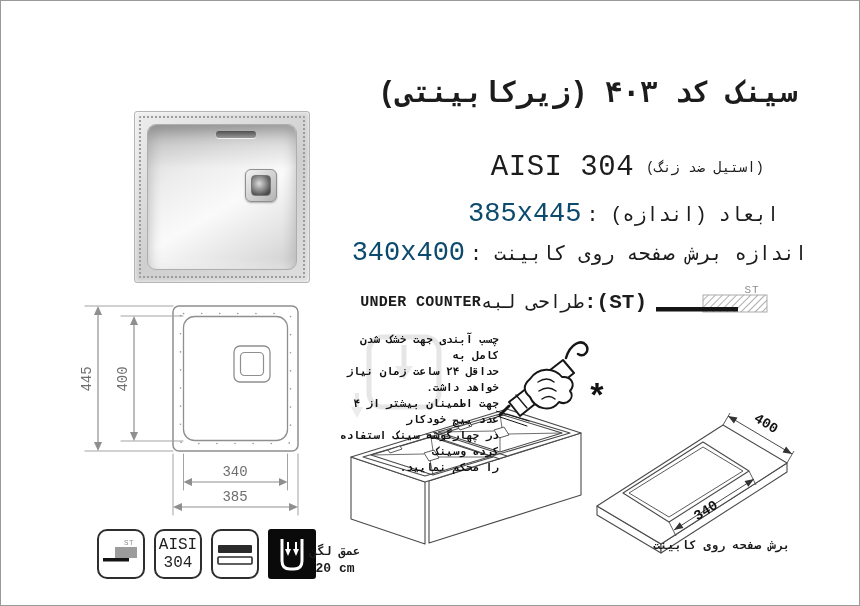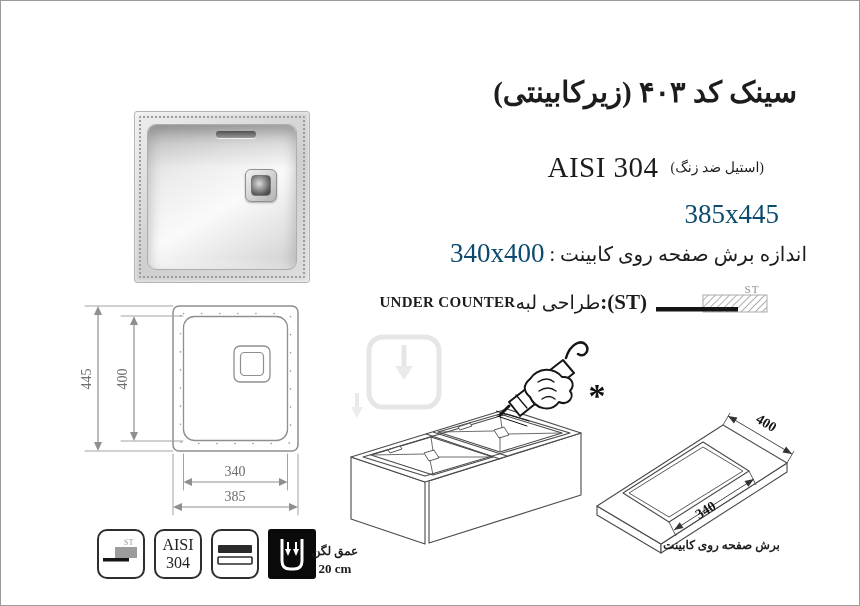--- a/index.html
+++ b/index.html
@@ -1,19 +1,19 @@
 <!DOCTYPE html>
 <html><head>
 <meta charset="utf-8">
 <style>
   html,body{margin:0;padding:0;background:#fff;}
   .page{
     position:relative;width:860px;height:606px;background:#fff;
     border:1px solid #9a9a9a;box-sizing:border-box;overflow:hidden;
-    font-family:Liberation Serif, serif;color:#1c1c1c;
+    font-family:Liberation Mono, monospace;color:#1c1c1c;
   }
   .abs{position:absolute;}
   
   .title{top:74px;right:62px;font-size:29px;font-weight:700;direction:rtl;white-space:nowrap;}
   .row{display:flex;align-items:center;white-space:nowrap;}
   .aisi-row{top:150px;right:95px;gap:12px;}
   .grade{font-size:29px;font-weight:400;letter-spacing:.5px;}
   .grade-note{font-size:14px;direction:rtl;}
   .size-row{top:198px;right:80px;gap:5px;}
   .cut-row{top:237px;right:52px;gap:5px;}
@@ -73,20 +73,21 @@
 
   <div class="abs title">سینک کد ۴۰۳ (زیرکابینتی)</div>
 
   <div class="abs row aisi-row">
     <span class="grade">AISI 304</span>
     <span class="grade-note">(استیل ضد زنگ)</span>
   </div>
 
   <div class="abs row size-row">
     <span class="dim-value">385x445</span>
+    <span class="dim-label">ابعاد (اندازه) :</span>
   </div>
 
   <div class="abs row cut-row">
     <span class="dim-value">340x400</span>
     <span class="dim-label">اندازه برش صفحه روی کابینت :</span>
   </div>
 
   <div class="abs row edge-row">
     <span class="edge-en">UNDER COUNTER</span>
     <span class="edge-fa">طراحی لبه</span>
@@ -145,20 +146,27 @@
     <text x="164" y="182" text-anchor="middle" font-size="14" fill="#6e6e6e">340</text>
 
     <line x1="102" y1="160" x2="102" y2="221" stroke="#a3a3a3" stroke-width="1"></line>
     <line x1="227" y1="160" x2="227" y2="221" stroke="#a3a3a3" stroke-width="1"></line>
     <line x1="108" y1="213" x2="221" y2="213" stroke="#8f8f8f" stroke-width="1.2"></line>
     <polygon points="111,209 111,217 102,213" fill="#8f8f8f"></polygon>
     <polygon points="218,209 218,217 227,213" fill="#8f8f8f"></polygon>
     <text x="164" y="207" text-anchor="middle" font-size="14" fill="#6e6e6e">385</text>
   </svg>
 
+  <div class="abs note">
+    <div>چسب آبندی جهت خشک شدن کامل به</div>
+    <div>حداقل ۲۴ ساعت زمان نیاز خواهد داشت.</div>
+    <div>جهت اطمینان بیشتر از ۴ عدد پیچ خودکار</div>
+    <div>در چهارگوشه سینک استفاده کرده وسینک</div>
+    <div>را محکم نمایید.</div>
+  </div>
 
   <svg class="abs" style="left:333px;top:400px;z-index:1;" width="255" height="150" viewBox="0 0 255 150" fill="#fff" stroke="#4a4a4a" stroke-width="1.1" stroke-linejoin="round">
     <polygon points="17,56 17,118 91,143 91,81"></polygon>
     <polygon points="95,80 247,32 247,94 95,142"></polygon>
     <polygon points="17,56 173,8 247,32 91,81"></polygon>
     <polygon points="29,56 173,13 236,32 91,75" fill="none"></polygon>
     <line x1="92" y1="33" x2="166" y2="58"></line>
     <line x1="99" y1="31" x2="173" y2="55"></line>
     <polygon points="37,54 97,36 159,56 99,74" fill="none"></polygon>
     <polygon points="104,31 166,13 228,32 166,51" fill="none"></polygon>

